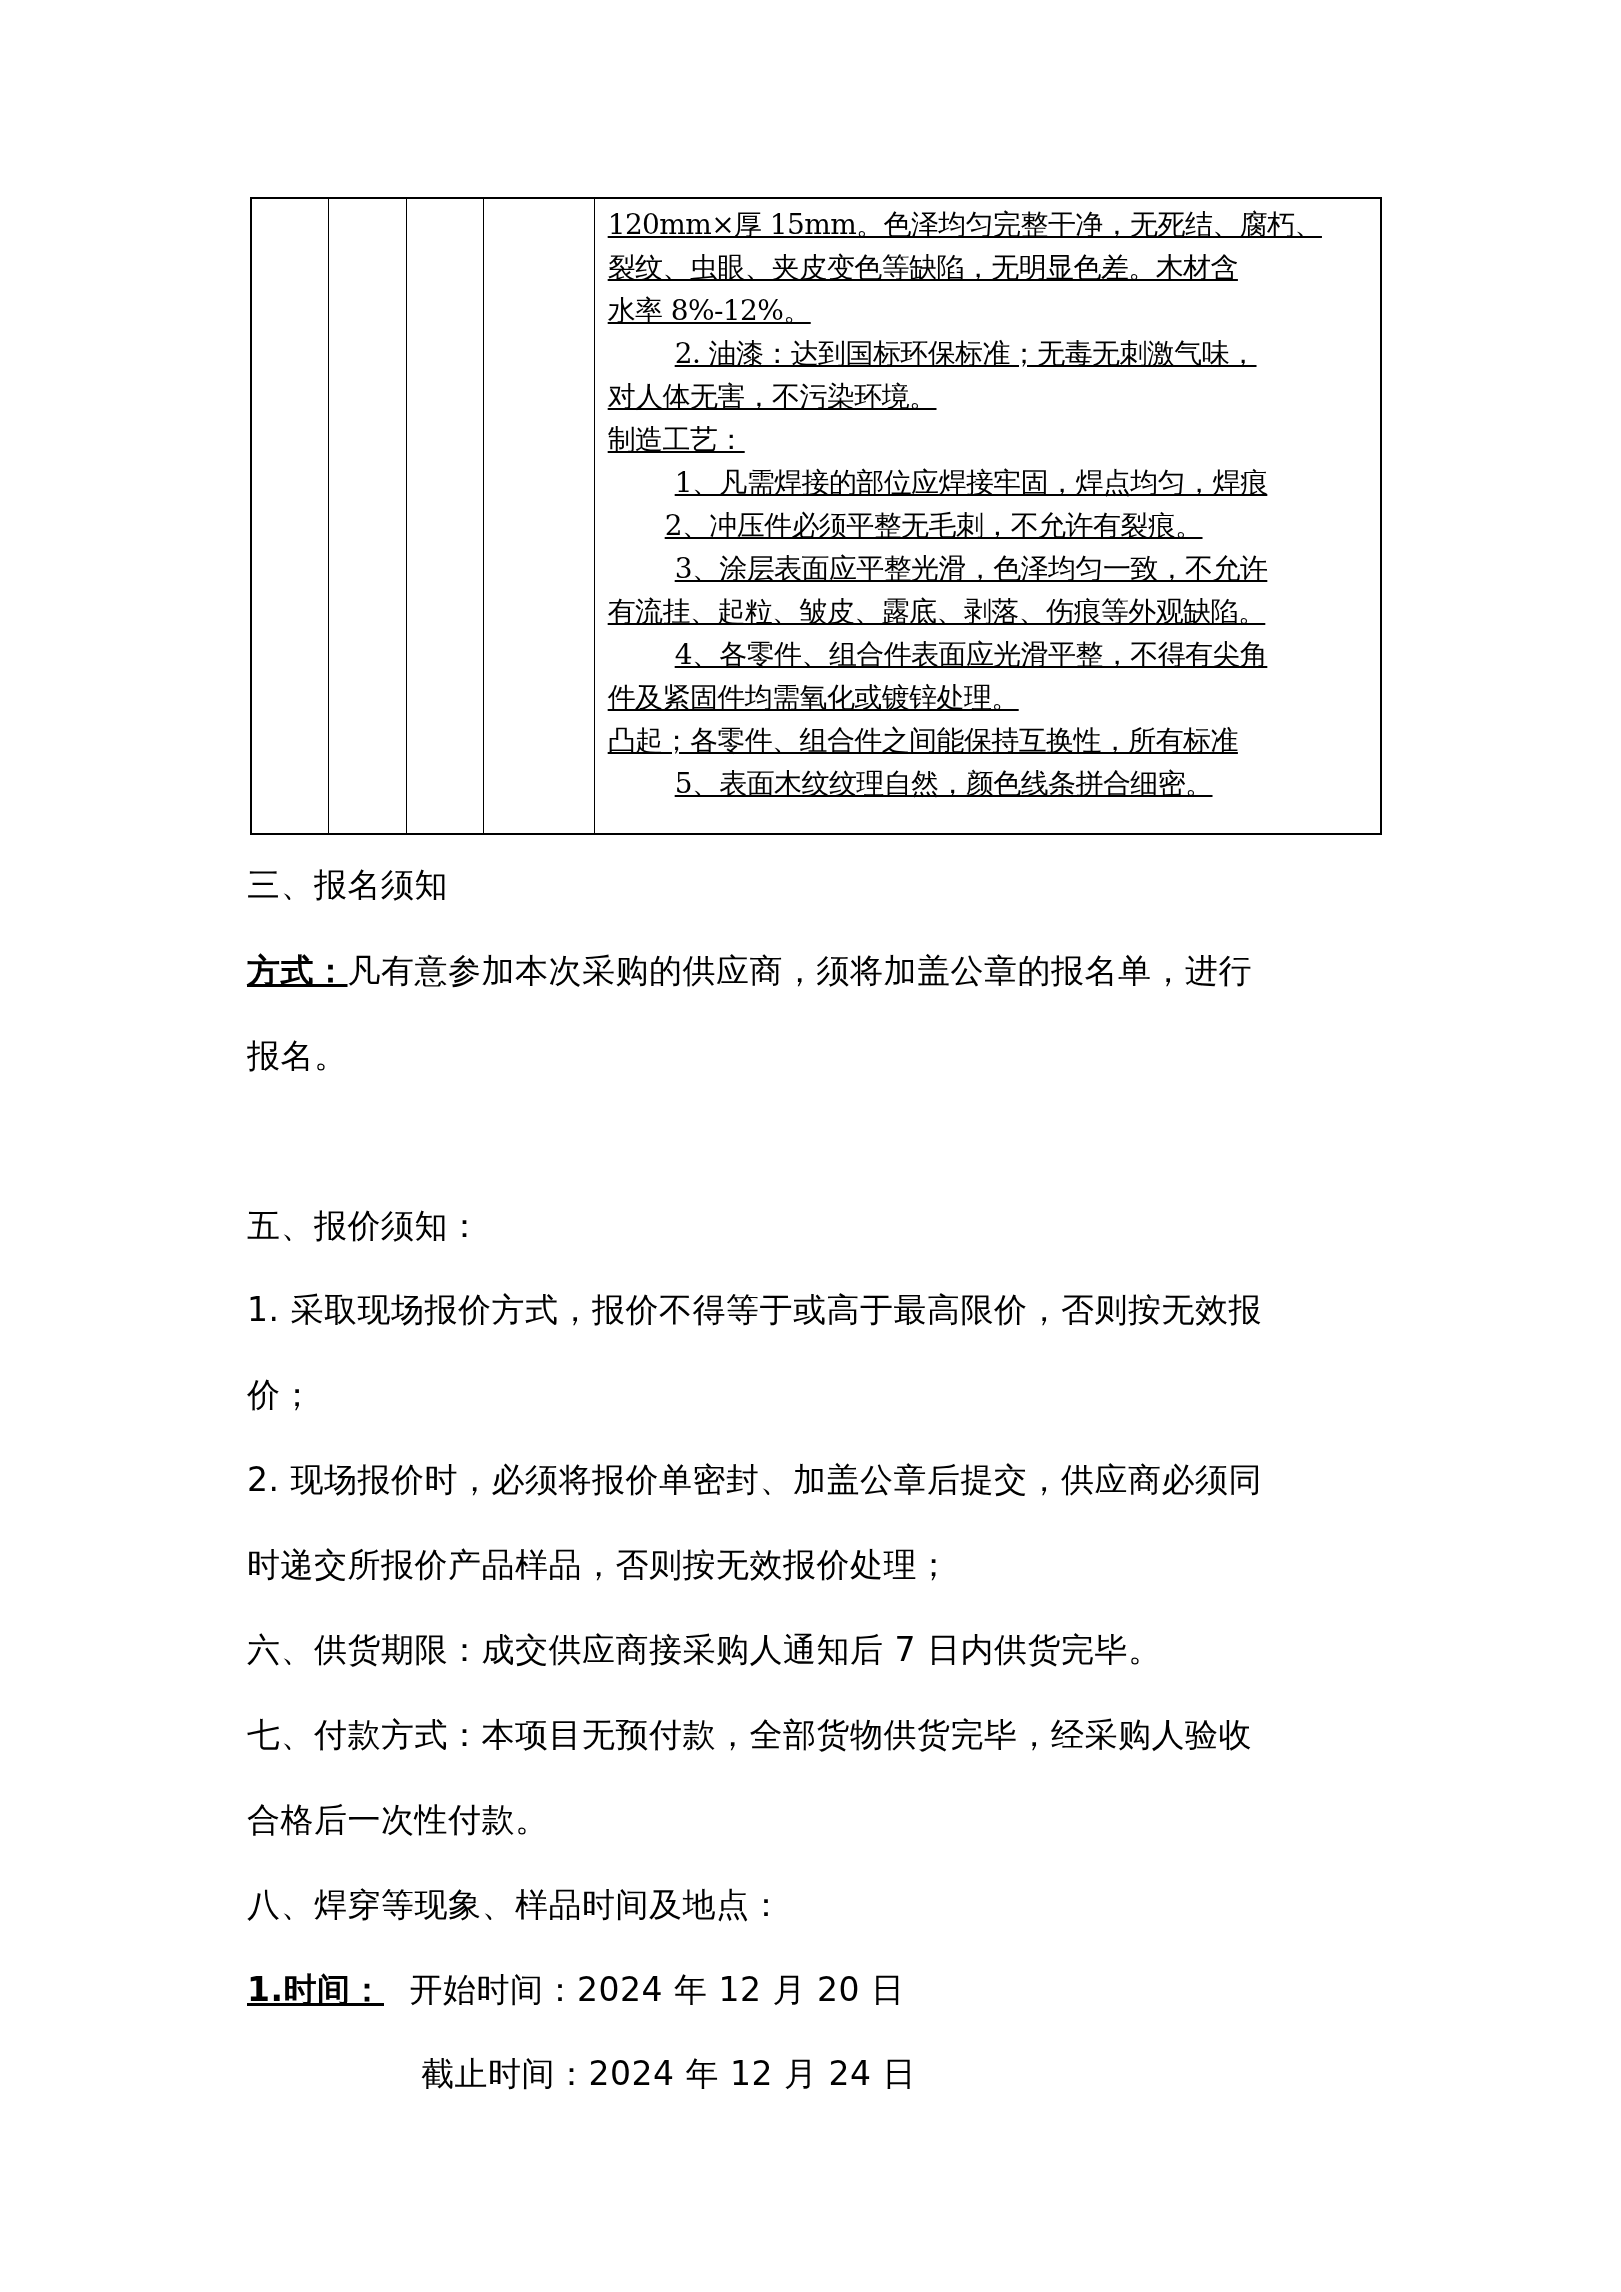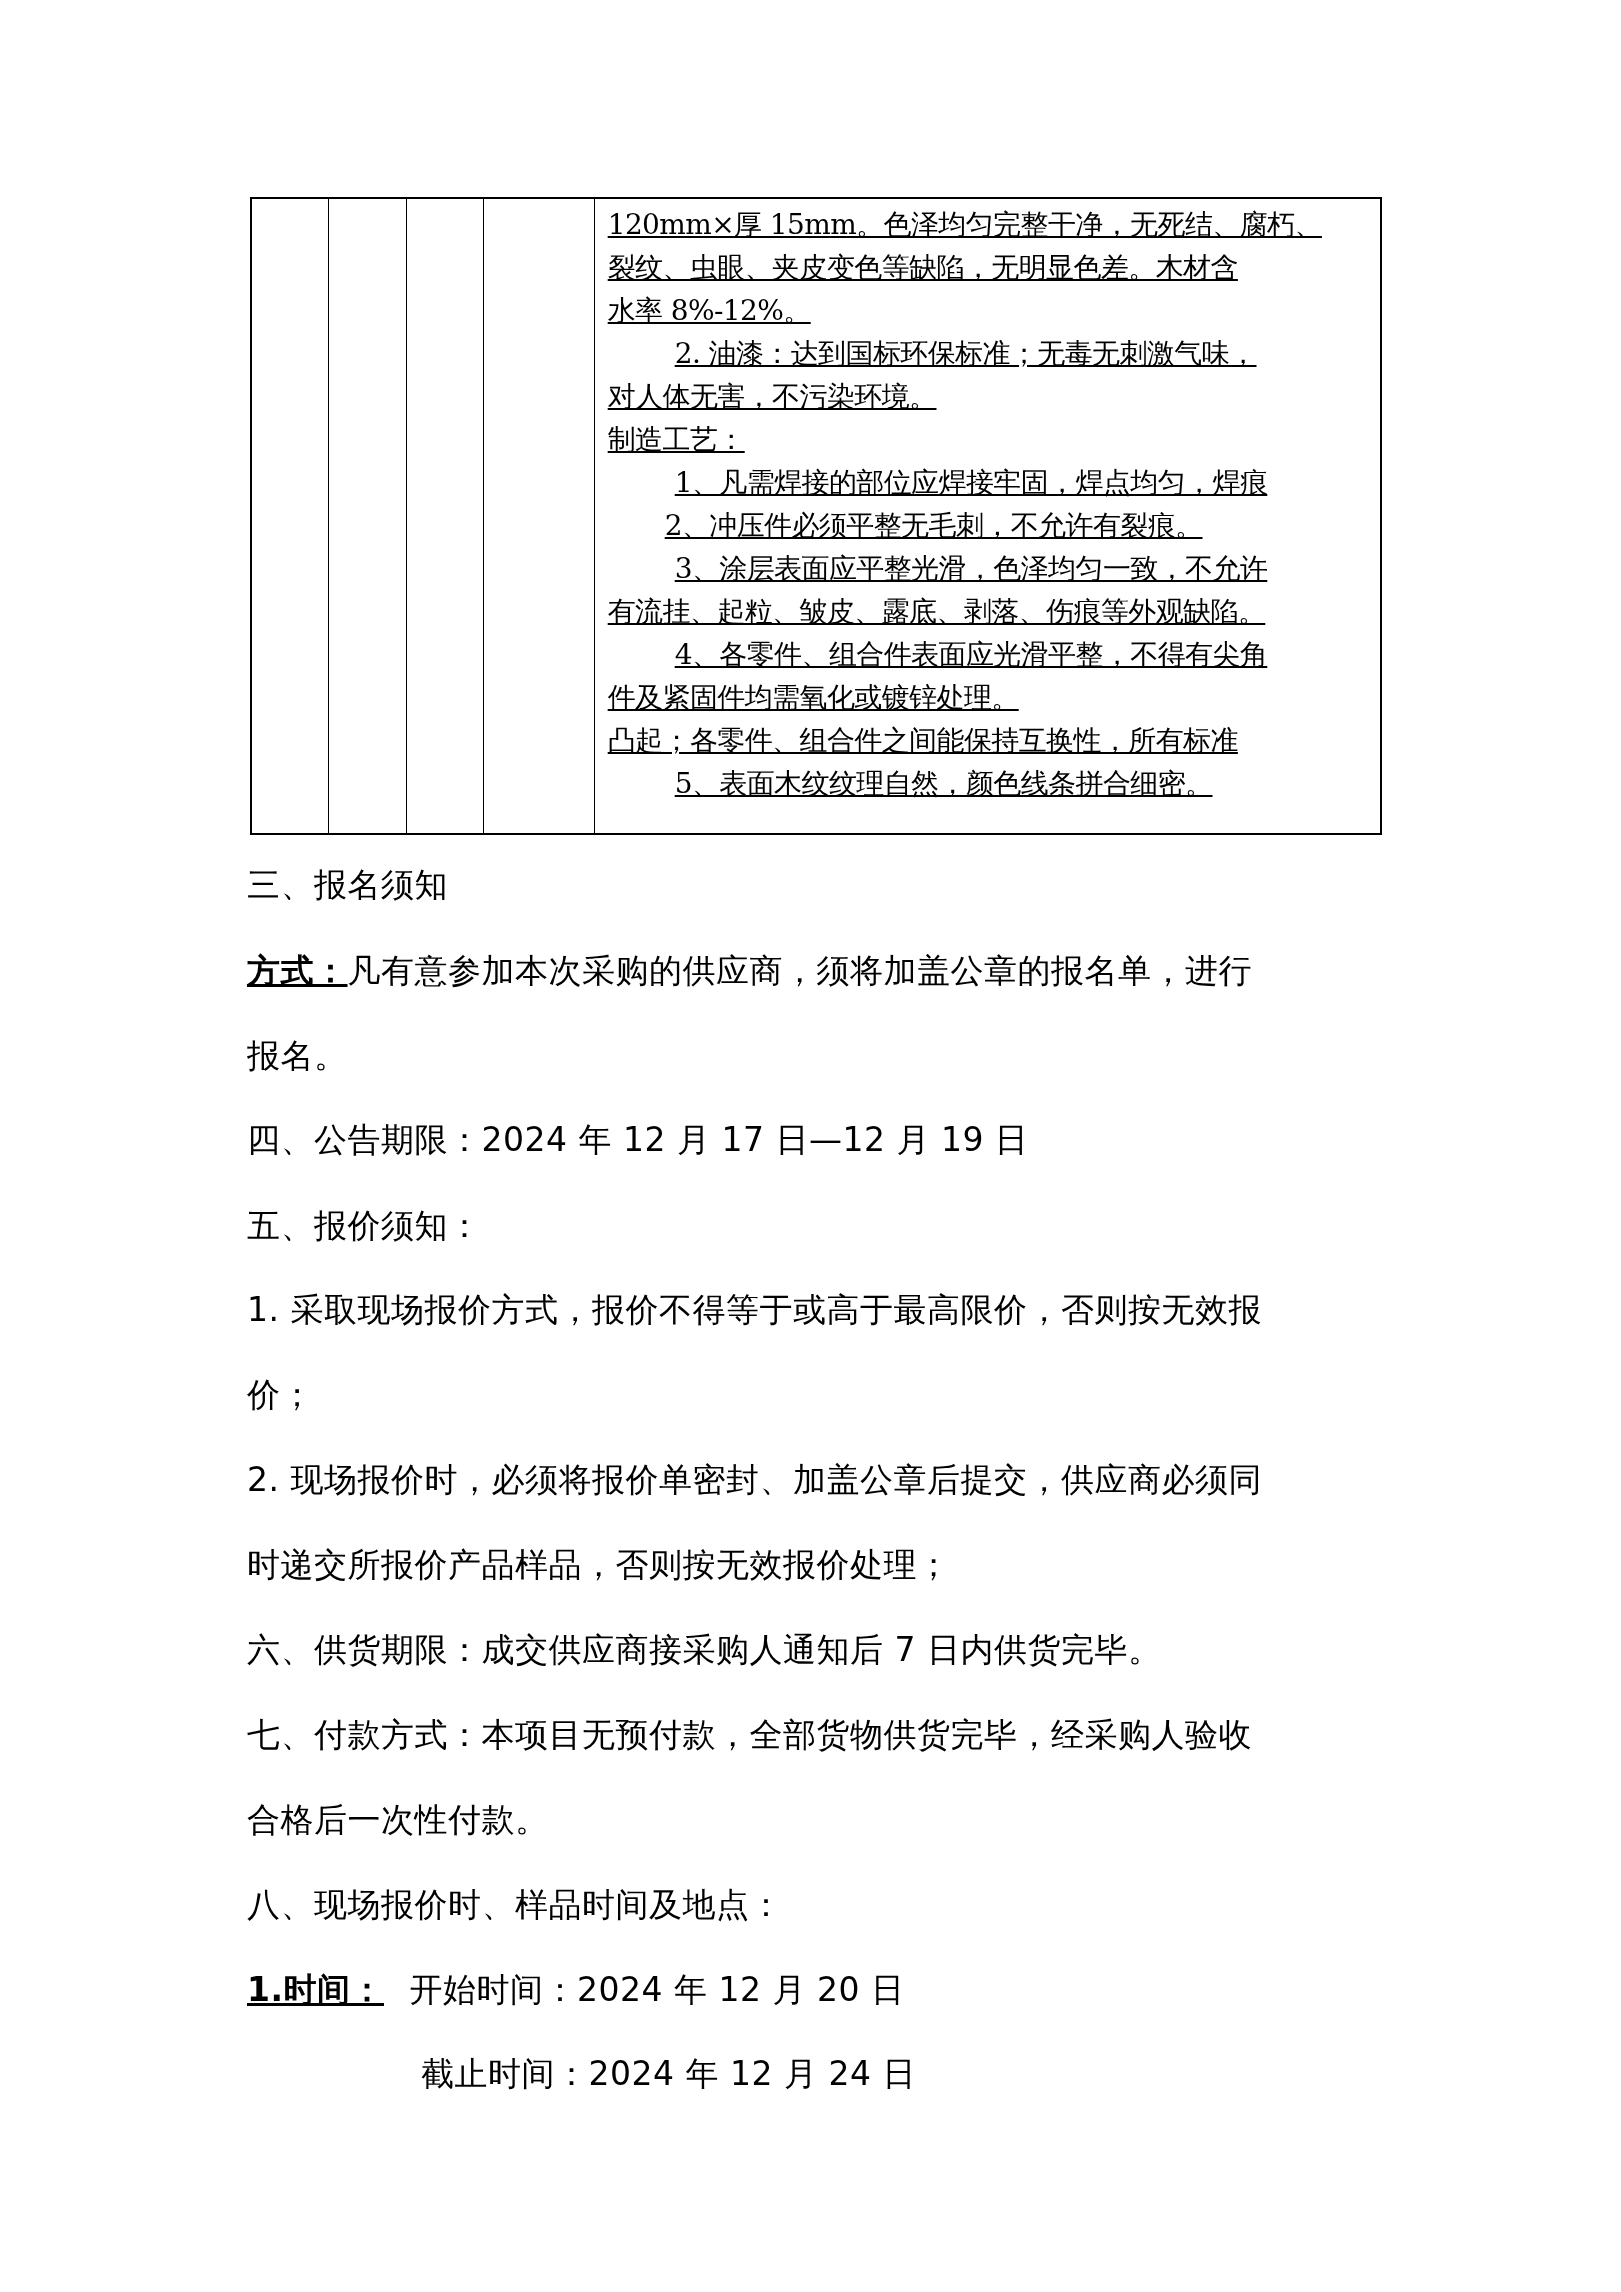--- a/index.html
+++ b/index.html
@@ -74,34 +74,33 @@
     </div>
   </div>
 
   <div class="line" style="top:865px;">三、报名须知</div>
 
   <div class="line" style="top:951px;">
     <span class="bold">方式：</span><span>凡有意参加本次采购的供应商，须将加盖公章的报名单，进行</span>
   </div>
   <div class="line" style="top:1036px;">报名。</div>
 
-  <div class="line" style="top:1120px;">四、公告期限：2024 年 12 月 17 日—12 月 19 日</div>
 
   <div class="line" style="top:1206px;">五、报价须知：</div>
   <div class="line" style="top:1290px;">1. 采取现场报价方式，报价不得等于或高于最高限价，否则按无效报</div>
   <div class="line" style="top:1375px;">价；</div>
   <div class="line" style="top:1460px;">2. 现场报价时，必须将报价单密封、加盖公章后提交，供应商必须同</div>
   <div class="line" style="top:1545px;">时递交所报价产品样品，否则按无效报价处理；</div>
 
   <div class="line" style="top:1630px;">六、供货期限：成交供应商接采购人通知后 7 日内供货完毕。</div>
 
   <div class="line" style="top:1715px;">七、付款方式：本项目无预付款，全部货物供货完毕，经采购人验收</div>
   <div class="line" style="top:1800px;">合格后一次性付款。</div>
 
-  <div class="line" style="top:1885px;">八、现场报价时、样品时间及地点：</div>
+  <div class="line" style="top:1885px;">八、焊穿等现象、样品时间及地点：</div>
 
   <div class="line" style="top:1970px;">
     <span class="bold">1.时间：</span><span style="display:inline-block;width:25.5px;"></span><span>开始时间：2024 年 12 月 20 日</span>
   </div>
   <div class="line" style="top:2054px; left:421px;">截止时间：2024 年 12 月 24 日</div>
 
 </div>
 
 
 </body></html>

